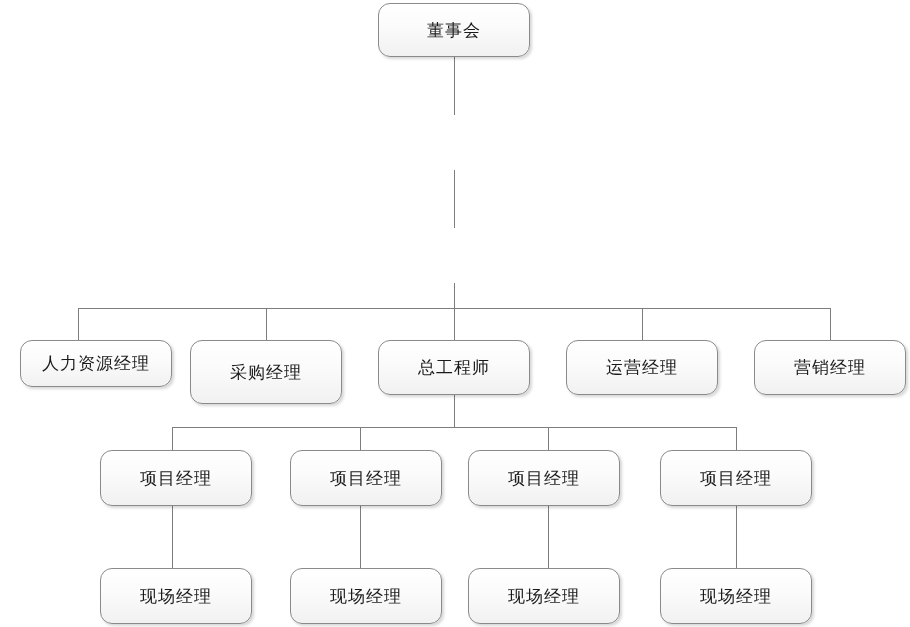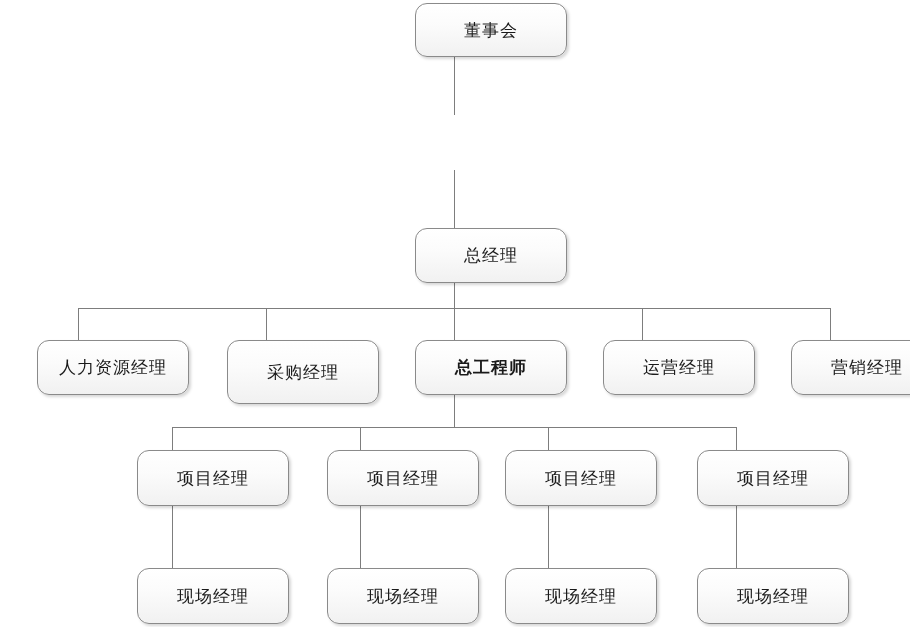--- a/index.html
+++ b/index.html
@@ -21,21 +21,20 @@
     position: absolute;
     box-sizing: border-box;
     border: 1px solid #8a8a8a;
     border-radius: 12px;
     background: linear-gradient(to bottom, #ffffff 0%, #fbfbfb 42%, #f1f1f1 100%);
     box-shadow: 2px 2px 3px rgba(0,0,0,0.16);
     display: flex;
     align-items: center;
     justify-content: center;
     z-index: 3;
-    margin-left: 37px;
   }
   .node-label {
     font-size: 17px;
     color: #1a1a1a;
     letter-spacing: 1px;
     line-height: 1;
     white-space: nowrap;
     user-select: none;
   }
   .edge {
@@ -65,31 +64,28 @@
     <div class="edge edge-v" style="left: 360px; top: 427px; height: 23px; background: rgb(125, 125, 125);"></div>
     <div class="edge edge-v" style="left: 548px; top: 427px; height: 23px; background: rgb(125, 125, 125);"></div>
     <div class="edge edge-v" style="left: 736px; top: 427px; height: 23px; background: rgb(125, 125, 125);"></div>
     <div class="edge edge-v" style="left: 172px; top: 506px; height: 62px; background: rgb(125, 125, 125);"></div>
     <div class="edge edge-v" style="left: 360px; top: 506px; height: 62px; background: rgb(125, 125, 125);"></div>
     <div class="edge edge-v" style="left: 548px; top: 506px; height: 62px; background: rgb(125, 125, 125);"></div>
     <div class="edge edge-v" style="left: 736px; top: 506px; height: 62px; background: rgb(125, 125, 125);"></div>
     <div class="node" style="left: 378px; top: 3px; width: 152px; height: 54px; border-color: rgb(138, 138, 138); background: linear-gradient(rgb(255, 255, 255) 0%, rgb(251, 251, 251) 42%, rgb(241, 241, 241) 100%);">
       <span class="node-label" style="color: rgb(26, 26, 26);">董事会</span>
     </div>
-    <div class="node" style="left: 378px; top: 228px; width: 152px; height: 55px; border-color: rgb(138, 138, 138); background: linear-gradient(rgb(255, 255, 255) 0%, rgb(251, 251, 251) 42%, rgb(241, 241, 241) 100%);">
-      <span class="node-label" style="color: rgb(26, 26, 26);">总经理</span>
-    </div>
-    <div class="node" style="left: 0; top: 340px; width: 152px; height: 55px; border-color: rgb(138, 138, 138); background: linear-gradient(rgb(255, 255, 255) 0%, rgb(251, 251, 251) 42%, rgb(241, 241, 241) 100%);">
+    <div class="node" style="left: 20px; top: 340px; width: 152px; height: 47px; border-color: rgb(138, 138, 138); background: linear-gradient(rgb(255, 255, 255) 0%, rgb(251, 251, 251) 42%, rgb(241, 241, 241) 100%);">
       <span class="node-label" style="color: rgb(26, 26, 26);">人力资源经理</span>
     </div>
     <div class="node" style="left: 190px; top: 340px; width: 152px; height: 64px; border-color: rgb(138, 138, 138); background: linear-gradient(rgb(255, 255, 255) 0%, rgb(251, 251, 251) 42%, rgb(241, 241, 241) 100%);">
       <span class="node-label" style="color: rgb(26, 26, 26);">采购经理</span>
     </div>
     <div class="node" style="left: 378px; top: 340px; width: 152px; height: 55px; border-color: rgb(138, 138, 138); background: linear-gradient(rgb(255, 255, 255) 0%, rgb(251, 251, 251) 42%, rgb(241, 241, 241) 100%);">
-      <span class="node-label" style="color: rgb(26, 26, 26); font-weight: bold;">总工程师</span>
+      <span class="node-label" style="color: rgb(26, 26, 26);">总工程师</span>
     </div>
     <div class="node" style="left: 754px; top: 340px; width: 152px; height: 55px; border-color: rgb(138, 138, 138); background: linear-gradient(rgb(255, 255, 255) 0%, rgb(251, 251, 251) 42%, rgb(241, 241, 241) 100%);">
       <span class="node-label" style="color: rgb(26, 26, 26);">营销经理</span>
     </div>
     <div class="node" style="left: 566px; top: 340px; width: 152px; height: 55px; border-color: rgb(138, 138, 138); background: linear-gradient(rgb(255, 255, 255) 0%, rgb(251, 251, 251) 42%, rgb(241, 241, 241) 100%);">
       <span class="node-label" style="color: rgb(26, 26, 26);">运营经理</span>
     </div>
     <div class="node" style="left: 100px; top: 450px; width: 152px; height: 56px; border-color: rgb(138, 138, 138); background: linear-gradient(rgb(255, 255, 255) 0%, rgb(251, 251, 251) 42%, rgb(241, 241, 241) 100%);">
       <span class="node-label" style="color: rgb(26, 26, 26);">项目经理</span>
     </div>

